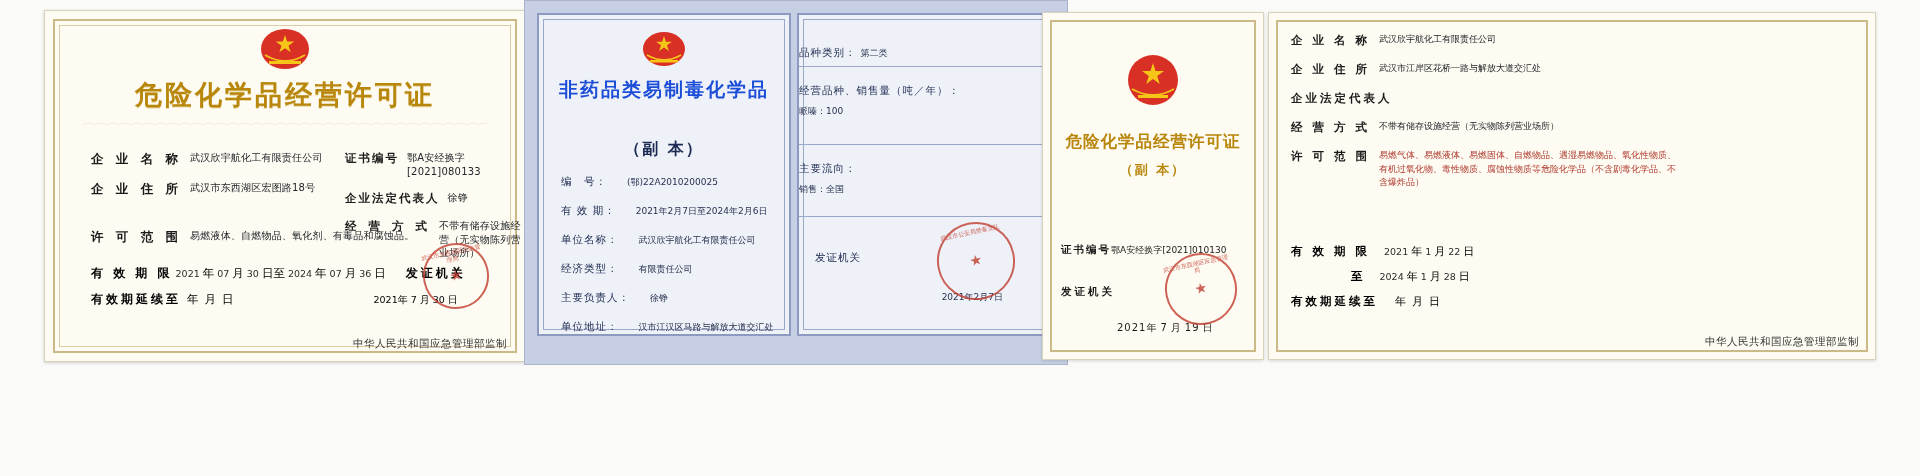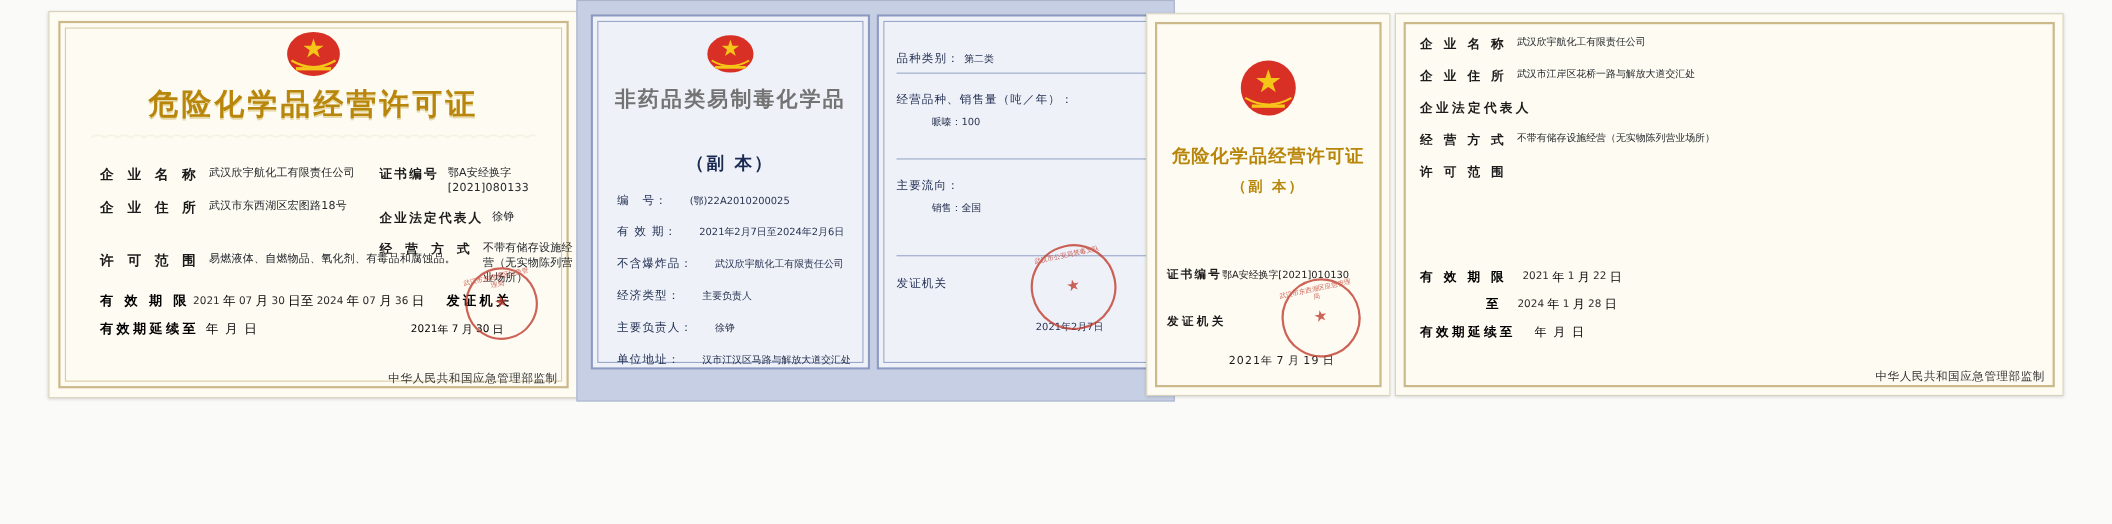--- a/index.html
+++ b/index.html
@@ -85,30 +85,30 @@
   .c2 .pageL{
     position:absolute;left:12px;top:12px;width:250px;bottom:28px;
     background:#eef1f8;border:2px solid #8c9ac0;
   }
   .c2 .pageR{
     position:absolute;left:272px;top:12px;width:258px;bottom:28px;
     background:#eef1f8;border:2px solid #8c9ac0;
   }
   .c2 .pin{position:absolute;left:4px;top:4px;right:4px;bottom:4px;border:1px solid #9aa7c8;}
   .c2 .emblem{position:absolute;left:50%;top:14px;transform:translateX(-50%);width:52px;height:40px;}
-  .c2 .t1{position:absolute;top:62px;left:0;right:0;text-align:center;font-size:19px;font-weight:bold;color:#737373;letter-spacing:2px;font-family:"DejaVu Serif","Liberation Serif",serif;}
+  .c2 .t1{position:absolute;top:62px;left:0;right:0;text-align:center;font-size:19px;font-weight:bold;color:#1d4ed8;letter-spacing:2px;font-family:"DejaVu Serif","Liberation Serif",serif;}
   .c2 .t2{position:absolute;top:92px;left:0;right:0;text-align:center;font-size:19px;font-weight:bold;color:#1a2a52;letter-spacing:2px;font-family:"DejaVu Serif","Liberation Serif",serif;}
   .c2 .t3{position:absolute;top:124px;left:0;right:0;text-align:center;font-size:16px;font-weight:bold;color:#1a2a52;letter-spacing:2px;font-family:"DejaVu Serif","Liberation Serif",serif;}
   .c2 .flds{position:absolute;left:22px;right:14px;top:160px;}
   .c2 .f{font-size:10.5px;color:#1d2b4f;margin-bottom:15px;letter-spacing:1px;white-space:nowrap;overflow:hidden;}
   .c2 .f .v{font-size:9px;color:#27324f;letter-spacing:0;margin-left:20px;}
-  .c2 .rflds{position:absolute;left:16px;right:14px;top:26px;}
+  .c2 .rflds{position:absolute;left:0;right:14px;top:26px;}
   .c2 .rf{font-size:10.5px;color:#1d2b4f;letter-spacing:1px;}
   .c2 .rbox{border-bottom:1px solid #9aa7c8;padding-bottom:6px;margin-bottom:12px;}
-  .c2 .sub{font-size:9px;color:#27324f;letter-spacing:0;margin-top:7px;margin-left:32px;}
+  .c2 .sub{font-size:9px;color:#27324f;letter-spacing:0;margin-top:7px;}
   .c2 .issue{position:absolute;left:16px;right:14px;bottom:30px;font-size:10.5px;color:#1d2b4f;letter-spacing:1px;}
   .c2 .foot{position:absolute;left:0;right:0;bottom:8px;text-align:center;font-size:9.5px;color:#1a2a52;letter-spacing:.5px;}
   .c2 .stamp{width:74px;height:74px;right:42px;bottom:34px;}
 
   
   .c3{
     left:1042px;top:12px;width:222px;height:348px;
     background:#fdfbf2;border:1px solid #d8d2bd;
     box-shadow:0 1px 3px rgba(0,0,0,.15);
   }
@@ -250,45 +250,45 @@
       <div class="t3">（副 本）</div>
 
       <div class="flds">
         <div class="f">
           <span>编　号：</span><span class="v">(鄂)22A2010200025</span>
         </div>
         <div class="f">
           <span>有 效 期：</span><span class="v">2021年2月7日至2024年2月6日</span>
         </div>
         <div class="f">
-          <span>不含爆炸品：</span><span class="v">武汉欣宇航化工有限责任公司</span>
-        </div>
-        <div class="f">
-          <span>经济类型：</span><span class="v">主要负责人</span>
+          <span>单位名称：</span><span class="v">武汉欣宇航化工有限责任公司</span>
+        </div>
+        <div class="f">
+          <span>经济类型：</span><span class="v">有限责任公司</span>
         </div>
         <div class="f">
           <span>主要负责人：</span><span class="v">徐铮</span>
         </div>
         <div class="f">
           <span>单位地址：</span><span class="v">汉市江汉区马路与解放大道交汇处</span>
         </div>
       </div>
     </div>
 
     <div class="pageR">
       <div class="pin"></div>
       <div class="rflds">
         <div class="rbox">
           <span class="rf">品种类别：</span><span class="sub" style="display:inline;margin-left:4px;">第二类</span>
         </div>
         <div class="rbox" style="padding-bottom:26px;">
           <span class="rf">经营品种、销售量（吨／年）：</span>
           <div class="sub">哌嗪：100</div>
         </div>
-        <div class="rbox" style="padding-bottom:36px;">
+        <div class="rbox" style="padding-bottom:20px;">
           <span class="rf">主要流向：</span>
           <div class="sub">销售：全国</div>
         </div>
       </div>
 
       <div class="issue">
         <span>发证机关</span>
         <div class="sub" style="margin-top:26px;text-align:right;padding-right:40px;">
           <span>2021</span><span>年</span><span>2</span><span>月</span><span>7</span><span>日</span>
         </div>
@@ -343,20 +343,21 @@
       <div class="r">
         <div class="lb">企业法定代表人</div>
         <div class="vv"></div>
       </div>
       <div class="r">
         <div class="lb">经 营 方 式</div>
         <div class="vv">不带有储存设施经营（无实物陈列营业场所）</div>
       </div>
       <div class="r">
         <div class="lb">许 可 范 围</div>
+        <div class="vv red" style="max-width:300px;">易燃气体、易燃液体、易燃固体、自燃物品、遇湿易燃物品、氧化性物质、有机过氧化物、毒性物质、腐蚀性物质等危险化学品（不含剧毒化学品、不含爆炸品）</div>
       </div>
     </div>
 
     <div class="bottom">
       <div class="bl">
         <b>有 效 期 限</b>
         <span class="n" style="margin-left:14px;">2021</span>
         <span>年</span>
         <span class="n">1</span>
         <span>月</span>

